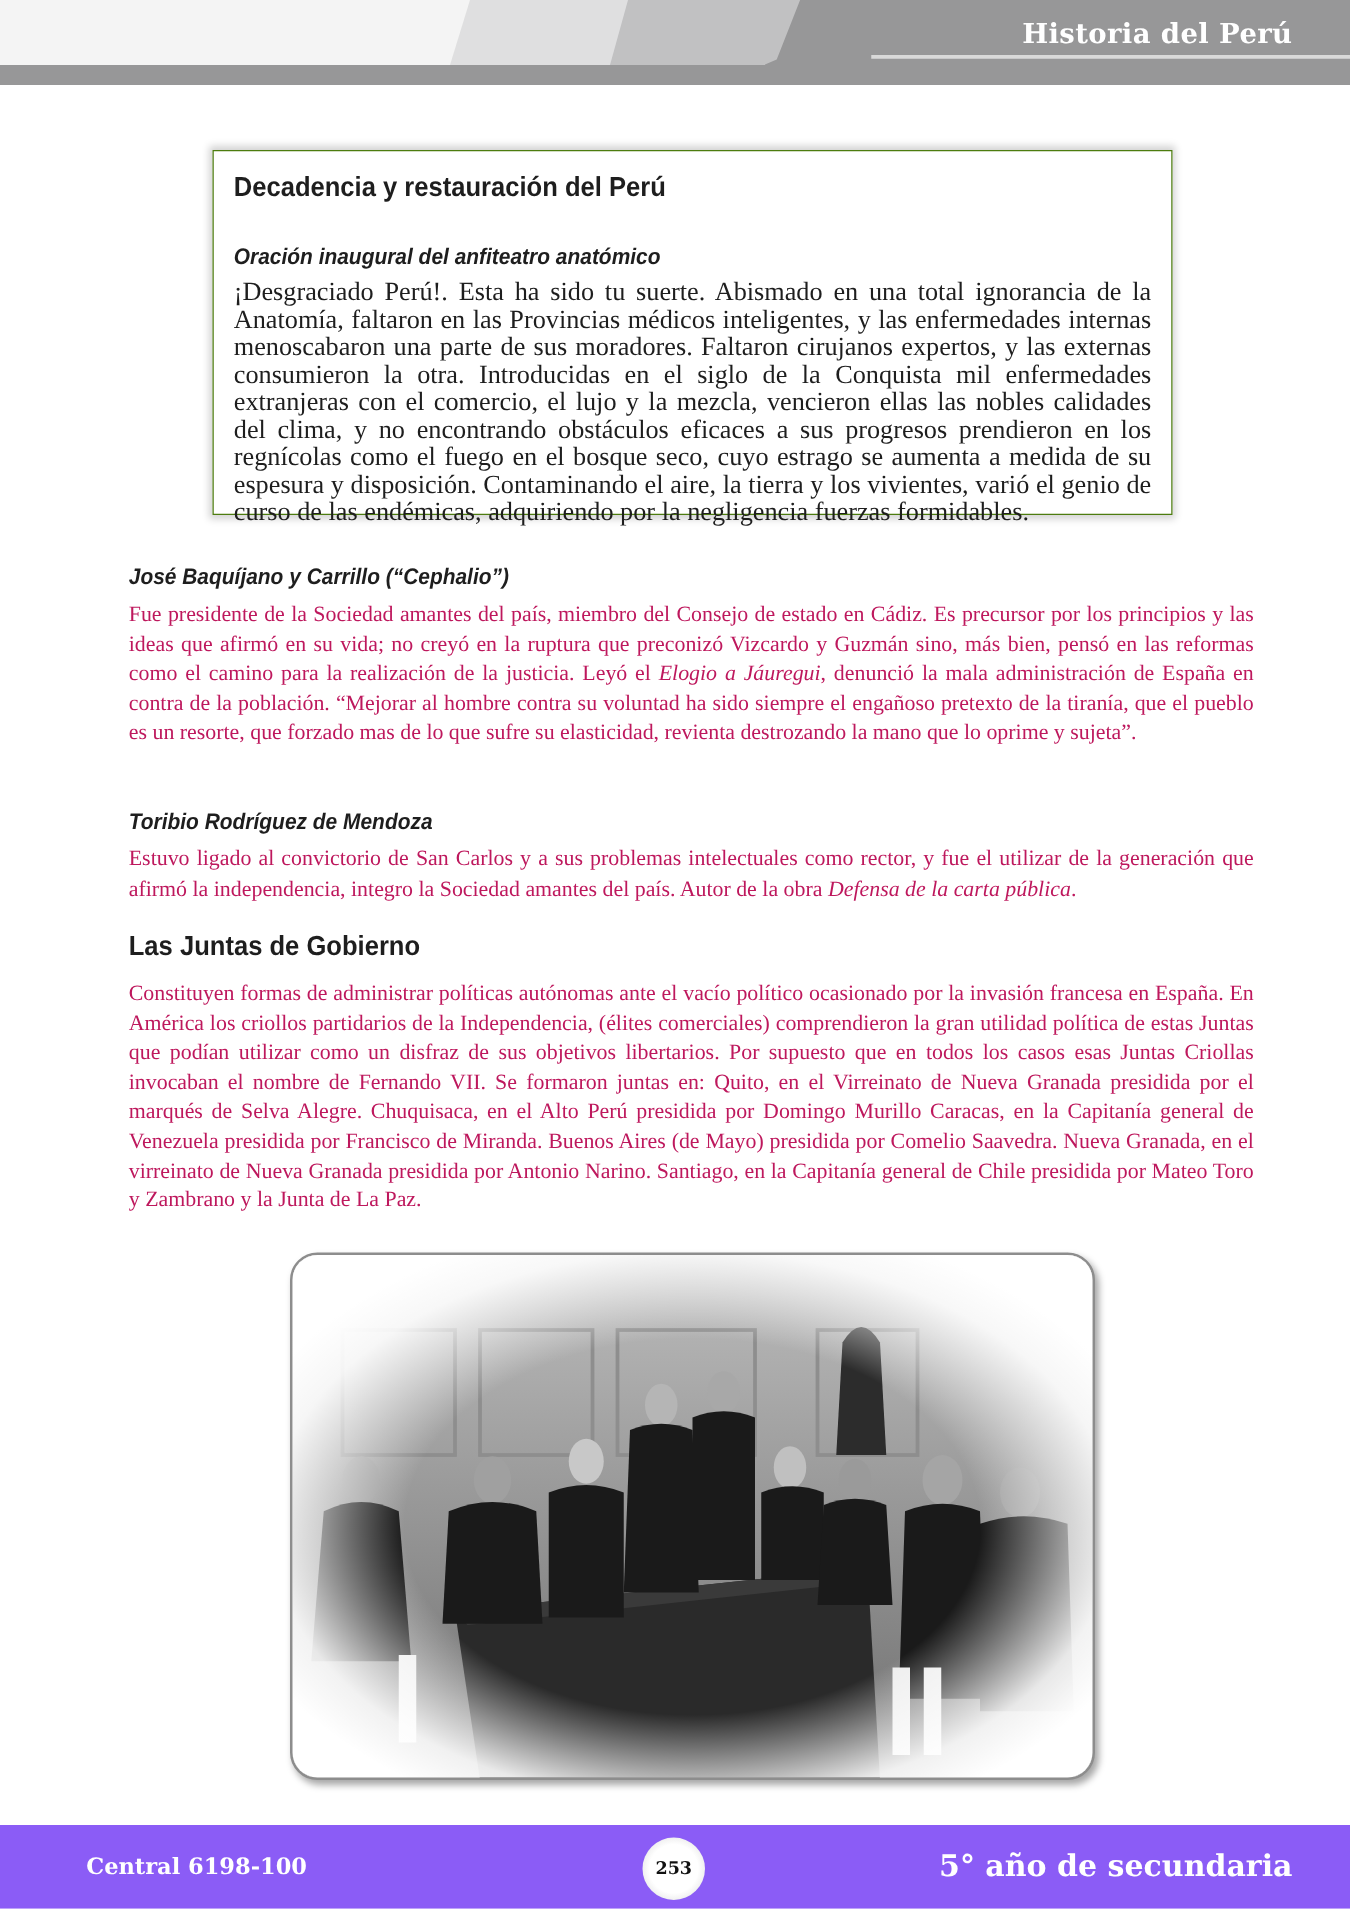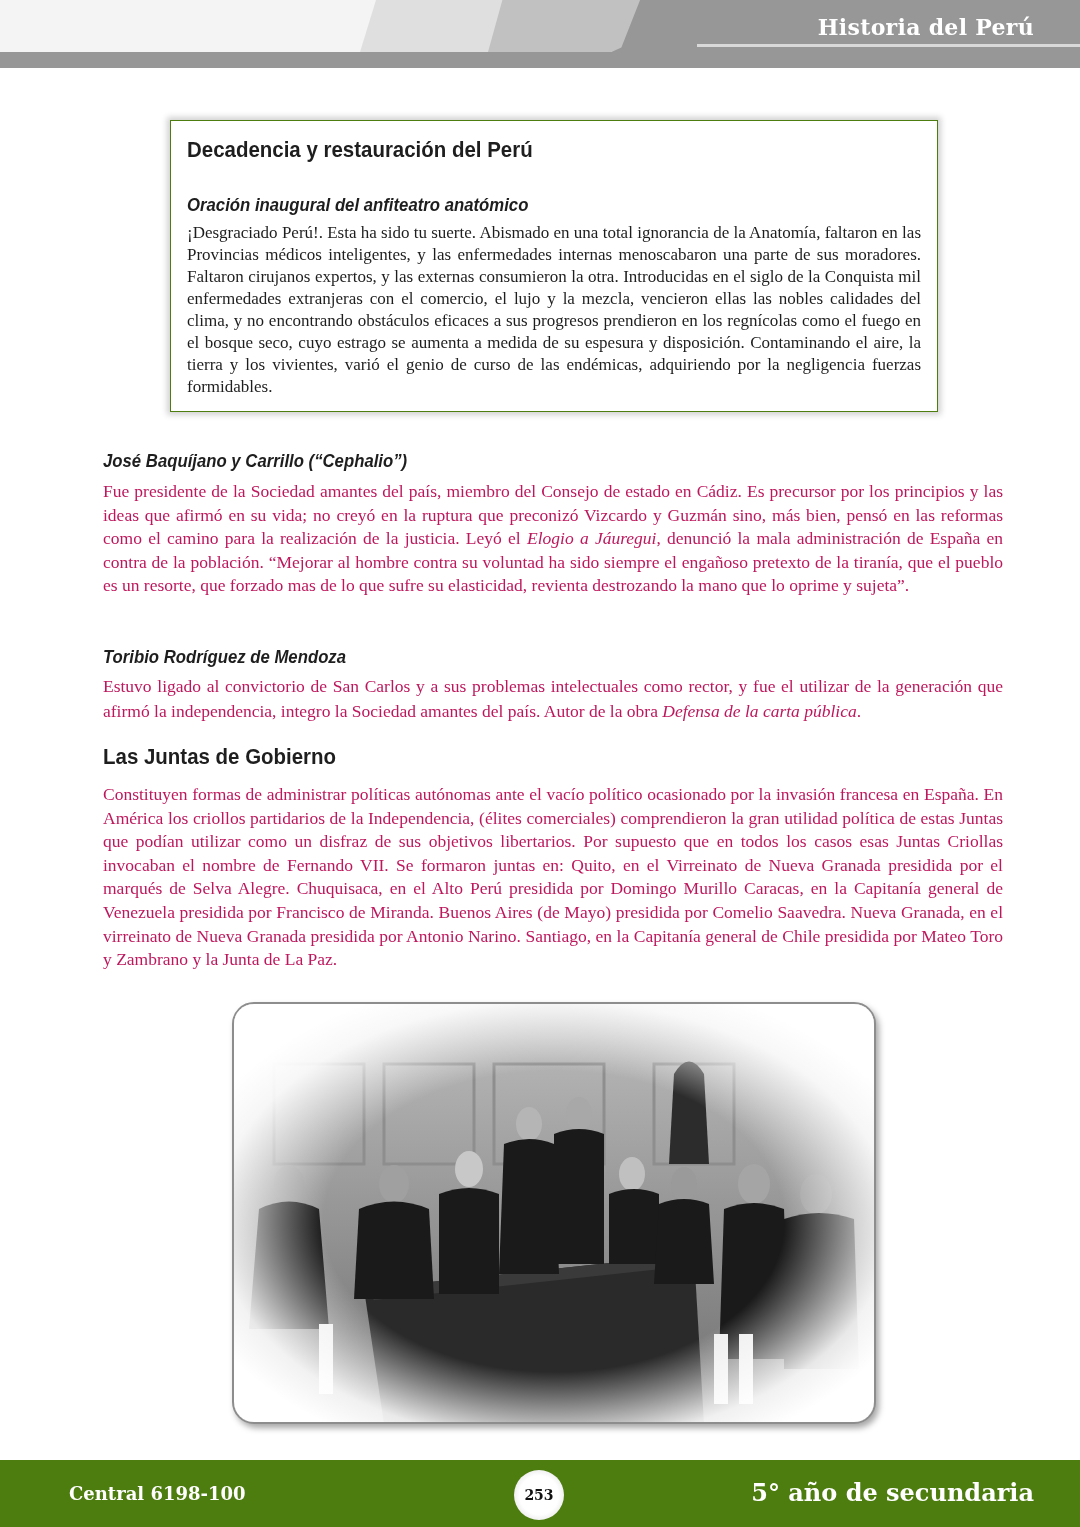--- a/index.html
+++ b/index.html
@@ -23,36 +23,36 @@
     .hdr-rule { position: absolute; left: 697px; top: 44px; width: 383px; height: 3px; background: #d9d9d9; }
 
     
     .box { position: absolute; left: 170px; top: 120px; width: 766px; height: 290px; background: #fff;
       border: 1px solid #4d7c0f; box-shadow: 0 0 6px 3px rgba(0,0,0,0.18); }
     .box-title { position: absolute; left: 16px; top: 16px; font-size: 22px; font-weight: bold; color: #1e1e1e;
       font-family: "Liberation Sans", sans-serif; transform: scaleX(0.93); transform-origin: left; }
     .box-sub { position: absolute; left: 16px; top: 74px; font-size: 18px; font-weight: bold; font-style: italic;
       transform: scaleX(0.93); transform-origin: left; }
     .box-body { position: absolute; left: 16px; top: 101px; width: 734px; font-family: "Liberation Serif", serif;
-      font-size: 17px; line-height: 22px; text-align: justify; color: #1e1e1e; }
+      font-size: 21px; line-height: 22px; text-align: justify; color: #1e1e1e; }
 
     .section-h { position: absolute; left: 103px; font-size: 18px; font-weight: bold; font-style: italic; color: #1e1e1e;
       transform: scaleX(0.93); transform-origin: left; }
     .para { position: absolute; left: 103px; width: 900px; font-family: "Liberation Serif", serif; font-size: 17.5px;
       line-height: 23.6px; text-align: justify; color: #be185d; }
     .big-h { position: absolute; left: 103px; top: 744px; font-size: 22px; font-weight: bold; color: #1e1e1e;
       transform: scaleX(0.93); transform-origin: left; }
 
     
     .photo-frame { position: absolute; left: 232px; top: 1002px; width: 640px; height: 418px; border-radius: 22px;
       border: 2px solid #8d8d8d; background: #fff; box-shadow: 3px 4px 6px rgba(0,0,0,0.35); overflow: hidden; }
     .photo-frame svg { display: block; }
 
     
-    .footer { position: absolute; left: 0; top: 1460px; width: 1080px; height: 67px; background: #4d7c0f; }
+    .footer { position: absolute; left: 0; top: 1460px; width: 1080px; height: 67px; background: #8b5cf6; }
     .footer-left { position: absolute; left: 69px; top: 23px; color: #fff; font-family: "DejaVu Serif", serif; font-weight: bold; font-size: 18px; }
     .footer-right { position: absolute; right: 46px; top: 18px; color: #fff; font-family: "DejaVu Serif", serif; font-weight: bold; font-size: 24px; }
     .page-badge { position: absolute; left: 514px; top: 10px; width: 50px; height: 50px; border-radius: 50%;
       background: radial-gradient(circle, #ffffff 55%, #ececec 75%, #d6d6d6 100%);
       display: flex; align-items: center; justify-content: center; }
     .page-num { font-family: "DejaVu Serif", serif; font-weight: bold; font-size: 14px; color: #111; }
   </style>
 </head>
 <body>
 

